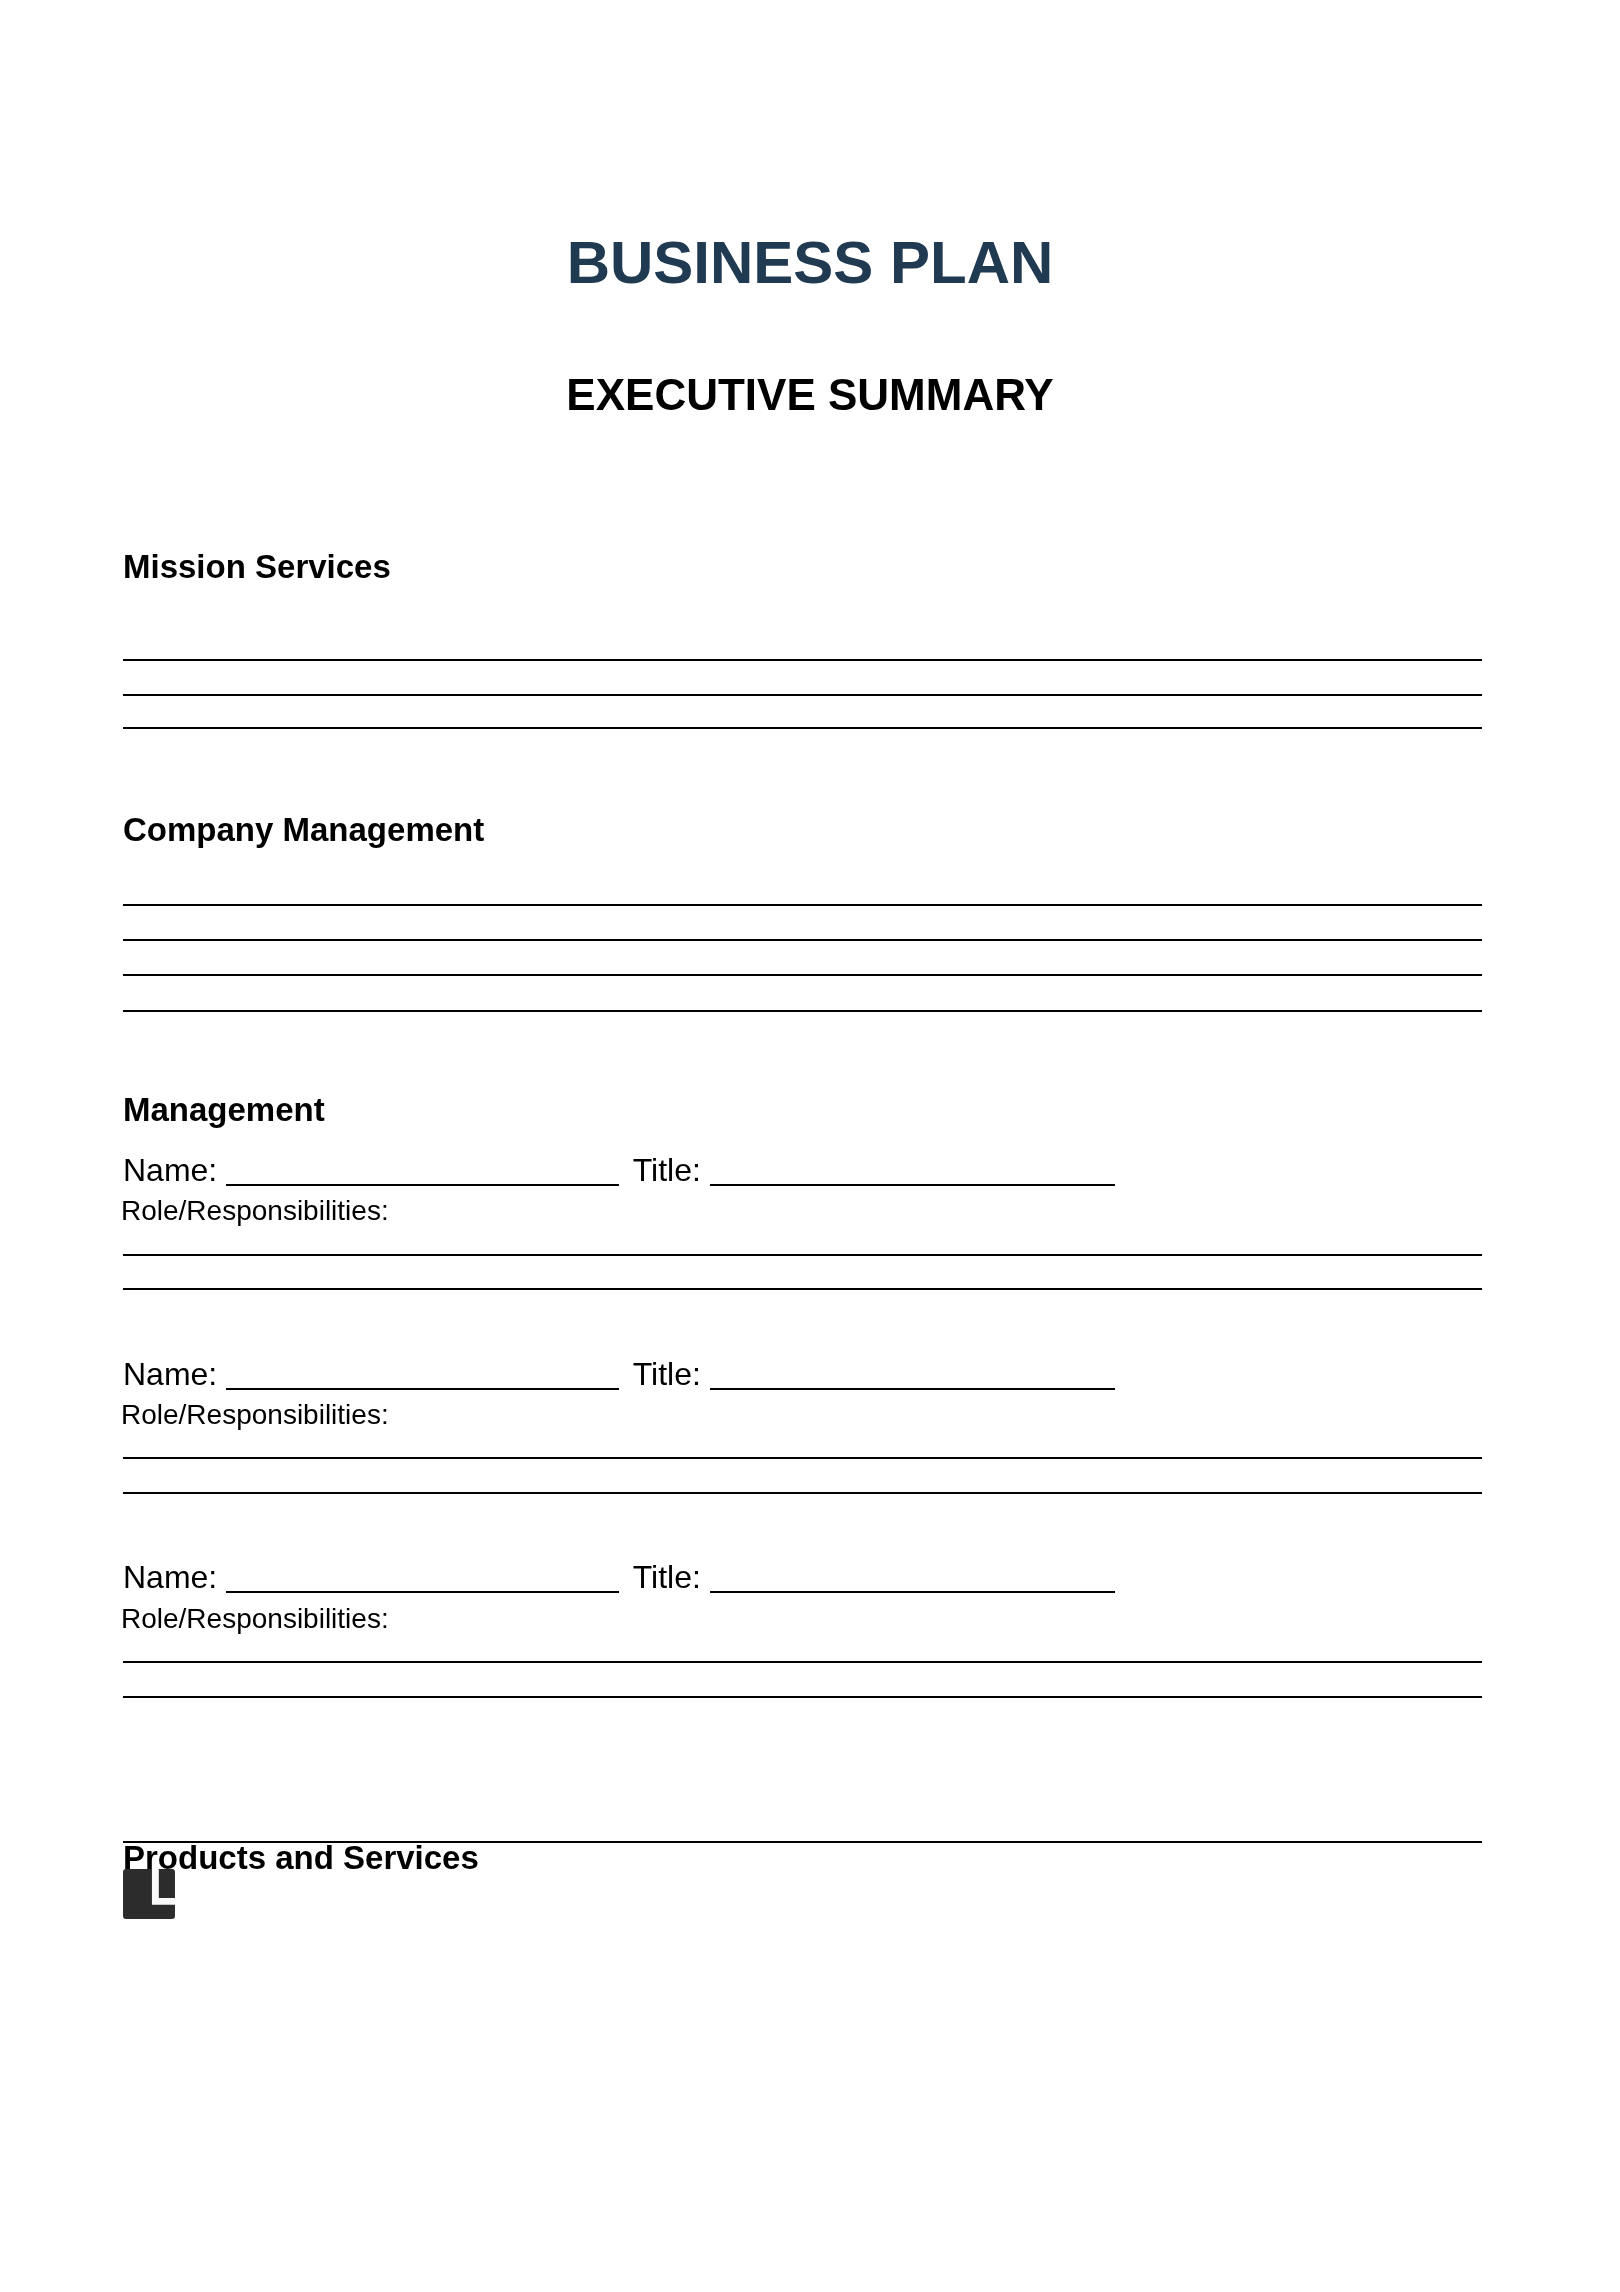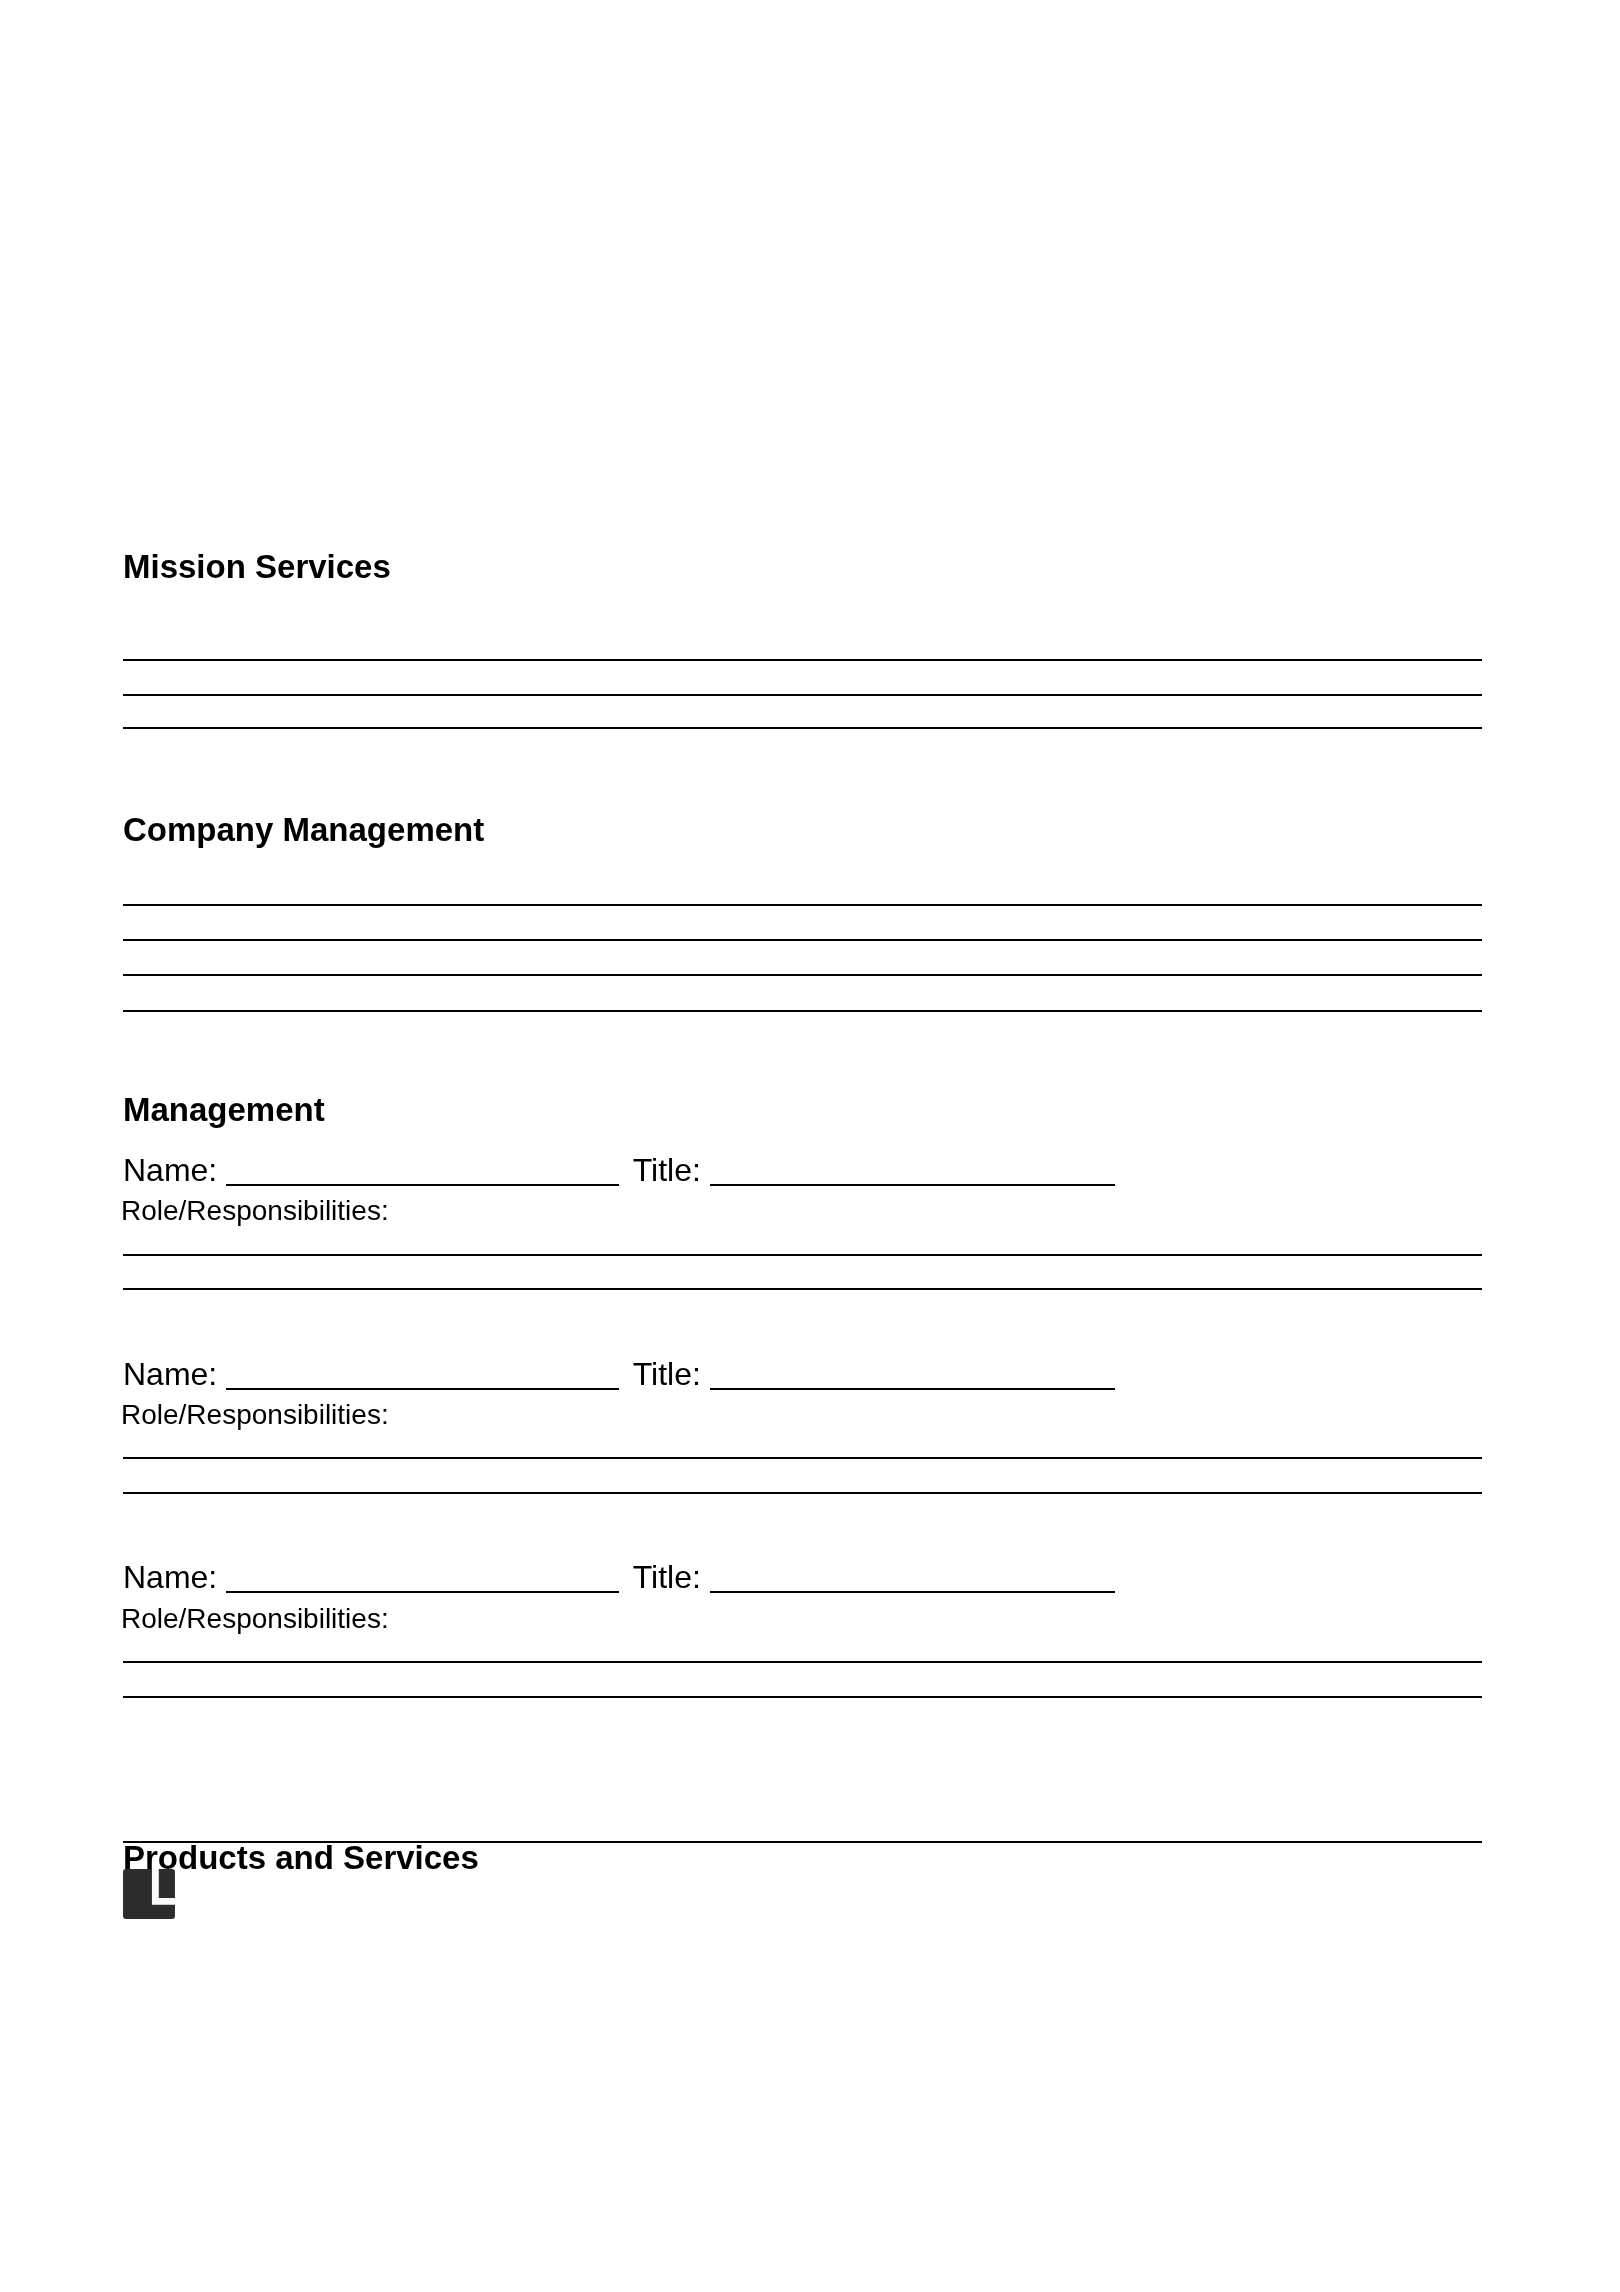--- a/index.html
+++ b/index.html
@@ -51,20 +51,22 @@
   .logo{
     position:absolute; left:123px; top:1869px;
     width:52px; height:50px;
   }
 </style>
 </head>
 <body>
 
 <div class="page">
 
+  <h1 class="title">BUSINESS PLAN</h1>
+  <h2 class="subtitle">EXECUTIVE SUMMARY</h2>
 
   <h3 class="h2" style="top:550px">Mission Services</h3>
   <div class="rule" style="top:659px"></div>
   <div class="rule" style="top:694px"></div>
   <div class="rule" style="top:727px"></div>
 
   <h3 class="h2" style="top:813px">Company Management</h3>
   <div class="rule" style="top:904px"></div>
   <div class="rule" style="top:939px"></div>
   <div class="rule" style="top:974px"></div>

